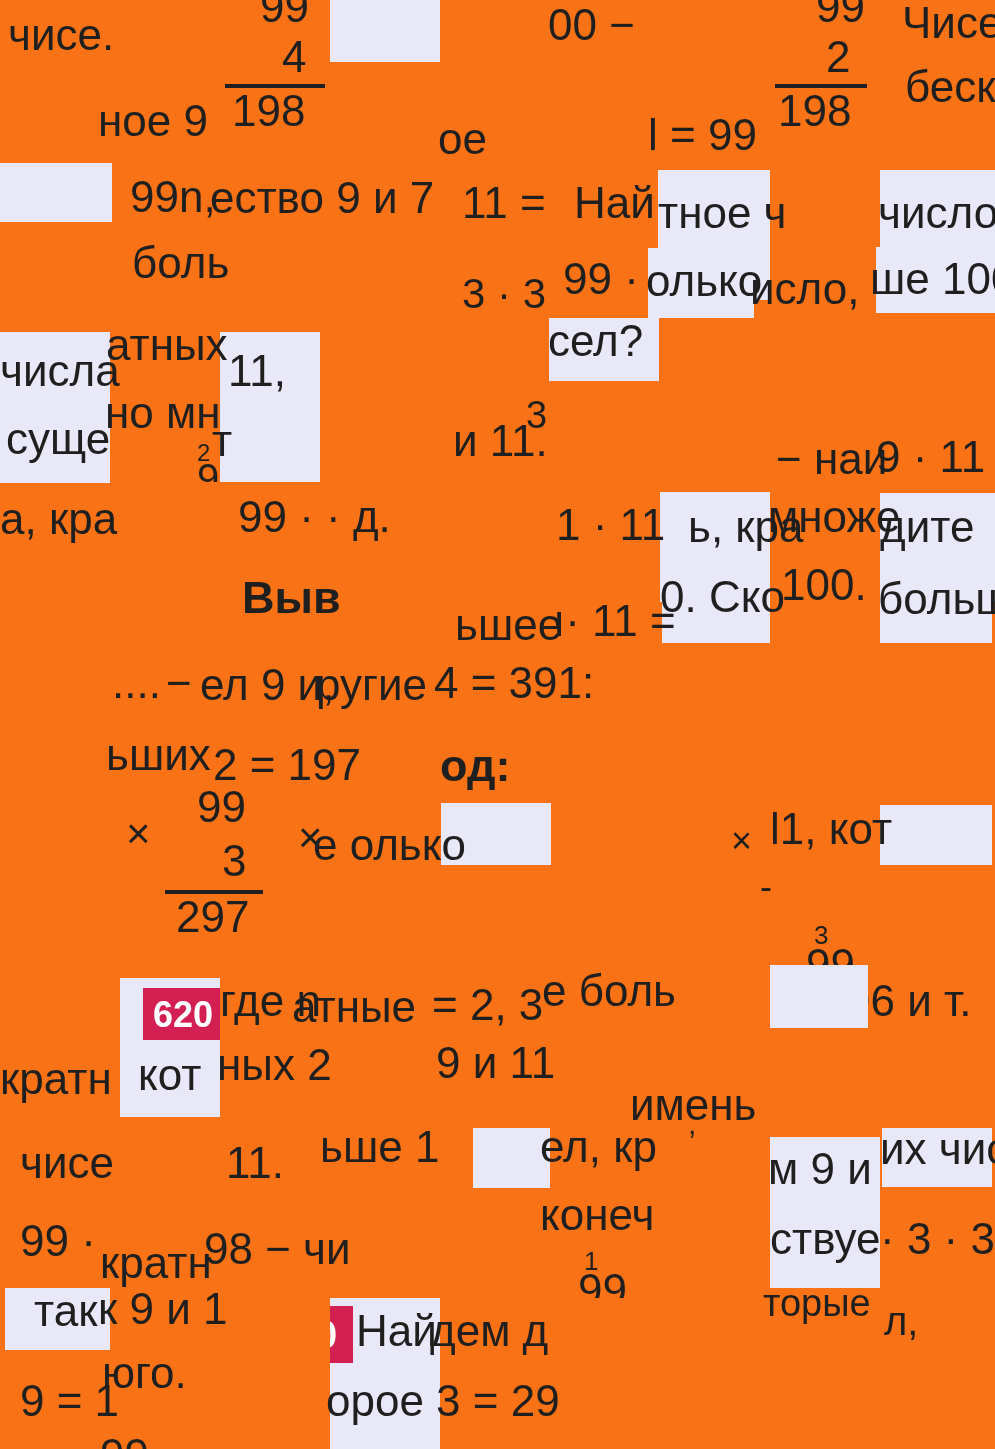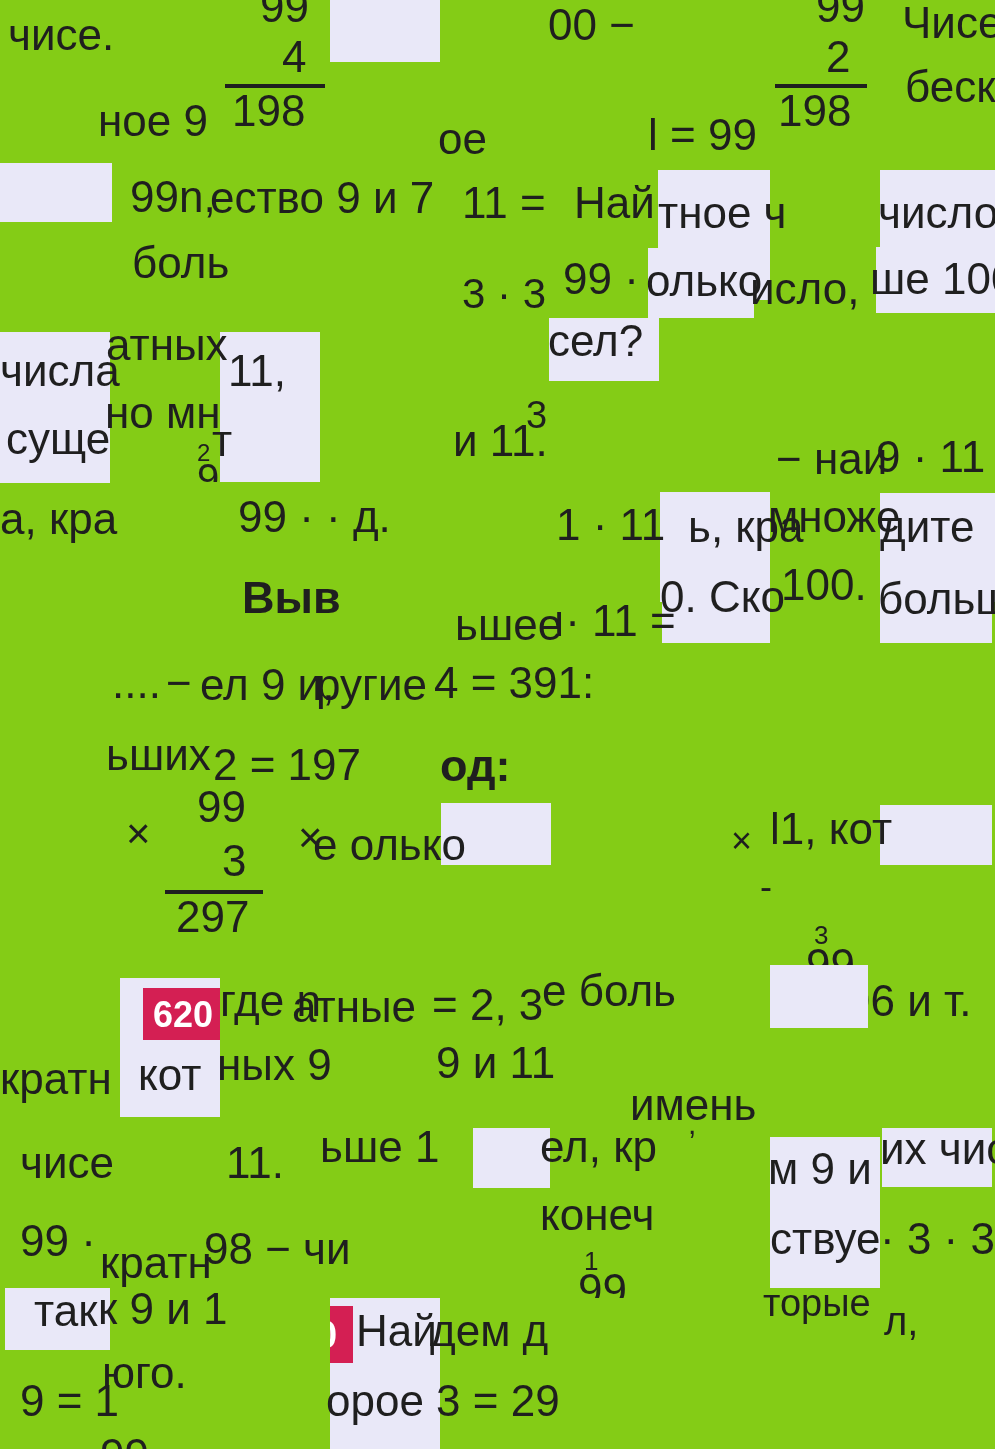--- a/index.html
+++ b/index.html
@@ -19,21 +19,21 @@
   .rule{position:absolute;z-index:2;background:#1f1f1f;}
   .badge{
     position:absolute;z-index:4;overflow:hidden;color:#ffffff;
     font-weight:700;display:block;
   }
   .badge span{display:block;line-height:1.1;}
 </style>
 </head>
 <body>
 
-<div id="canvas" style="width: 995px; height: 1449px; background: #84cc16;">
+<div id="canvas" style="width: 995px; height: 1449px; background: #f97316;">
   <div id="layer-highlights">
       <div class="hl" style="left: 330px; top: 0px; width: 110px; height: 62px; background: rgb(233, 232, 248);"></div>
       <div class="hl" style="left: 0px; top: 163px; width: 112px; height: 59px; background: rgb(233, 232, 248);"></div>
       <div class="hl" style="left: 658px; top: 170px; width: 112px; height: 130px; background: rgb(233, 232, 248);"></div>
       <div class="hl" style="left: 880px; top: 170px; width: 115px; height: 130px; background: rgb(233, 232, 248);"></div>
       <div class="hl" style="left: 648px; top: 248px; width: 106px; height: 70px; background: rgb(233, 232, 248);"></div>
       <div class="hl" style="left: 876px; top: 247px; width: 119px; height: 66px; background: rgb(233, 232, 248);"></div>
       <div class="hl" style="left: 549px; top: 318px; width: 110px; height: 63px; background: rgb(233, 232, 248);"></div>
       <div class="hl" style="left: 0px; top: 332px; width: 110px; height: 151px; background: rgb(233, 232, 248);"></div>
       <div class="hl" style="left: 220px; top: 332px; width: 100px; height: 150px; background: rgb(233, 232, 248);"></div>
@@ -126,21 +126,21 @@
       <div class="frag" style="left: 760px; top: 868px; font-size: 36px; color: rgb(31, 31, 31);">-</div>
       <div class="frag" style="left: 814px; top: 922px; font-size: 26px; color: rgb(31, 31, 31);">3</div>
       <div class="frag" style="left: 806px; top: 942px; font-size: 44px; color: rgb(31, 31, 31);">99</div>
       <div class="frag" style="left: 220px; top: 978px; font-size: 44px; color: rgb(31, 31, 31);">где n</div>
       <div class="frag" style="left: 292px; top: 984px; font-size: 44px; color: rgb(31, 31, 31);">атные</div>
       <div class="frag" style="left: 432px; top: 982px; font-size: 44px; color: rgb(31, 31, 31);">= 2, 3</div>
       <div class="frag" style="left: 542px; top: 968px; font-size: 44px; color: rgb(31, 31, 31);">е боль</div>
       <div class="frag" style="left: 846px; top: 978px; font-size: 44px; color: rgb(31, 31, 31);">96 и т.</div>
       <div class="frag" style="left: 0px; top: 1056px; font-size: 44px; color: rgb(31, 31, 31);">кратн</div>
       <div class="frag" style="left: 138px; top: 1052px; font-size: 44px; color: rgb(31, 31, 31);">кот</div>
-      <div class="frag" style="left: 217px; top: 1042px; font-size: 44px; color: rgb(31, 31, 31);">ных 9</div>
+      <div class="frag" style="left: 217px; top: 1042px; font-size: 44px; color: rgb(31, 31, 31);">ных 2</div>
       <div class="frag" style="left: 436px; top: 1040px; font-size: 44px; color: rgb(31, 31, 31);">9 и 11</div>
       <div class="frag" style="left: 20px; top: 1140px; font-size: 44px; color: rgb(31, 31, 31);">чисе</div>
       <div class="frag" style="left: 226px; top: 1140px; font-size: 44px; color: rgb(31, 31, 31);">11.</div>
       <div class="frag" style="left: 320px; top: 1124px; font-size: 44px; color: rgb(31, 31, 31);">ьше 1</div>
       <div class="frag" style="left: 630px; top: 1082px; font-size: 44px; color: rgb(31, 31, 31);">имень</div>
       <div class="frag" style="left: 688px; top: 1108px; font-size: 30px; color: rgb(31, 31, 31);">,</div>
       <div class="frag" style="left: 540px; top: 1124px; font-size: 44px; color: rgb(31, 31, 31);">ел, кр</div>
       <div class="frag" style="left: 768px; top: 1146px; font-size: 44px; color: rgb(31, 31, 31);">м 9 и</div>
       <div class="frag" style="left: 880px; top: 1126px; font-size: 44px; color: rgb(31, 31, 31);">их чис</div>
       <div class="frag" style="left: 540px; top: 1192px; font-size: 44px; color: rgb(31, 31, 31);">конеч</div>

